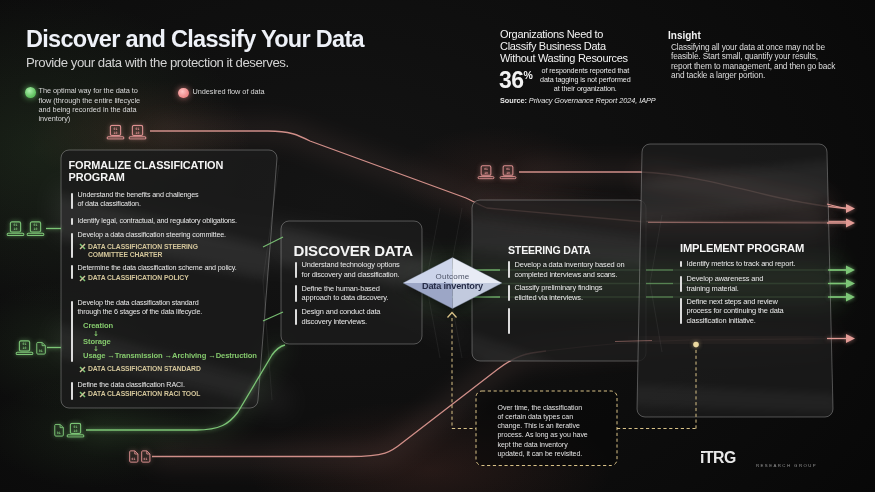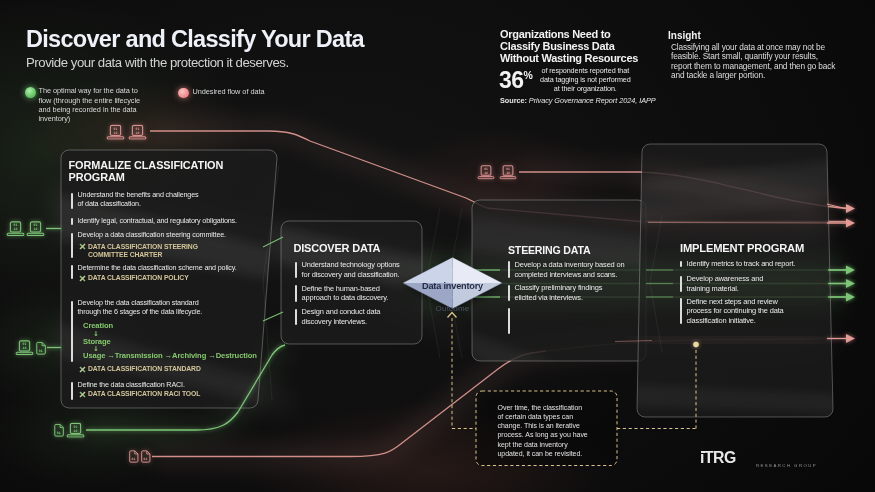--- a/index.html
+++ b/index.html
@@ -19,21 +19,21 @@
   .abs{position:absolute;}
   .pre{white-space:pre-line;}
 
   
   .main-title{font-size:23.5px;font-weight:bold;color:#eef1f8;letter-spacing:-0.7px;}
   .subtitle{font-size:13.2px;color:#d2d2d2;letter-spacing:-0.45px;}
   .legend-label{font-size:7.35px;line-height:9.3px;color:#d8d8d8;letter-spacing:-0.05px;}
   .legend-dot{width:10.5px;height:10.5px;border-radius:50%;}
 
   
-  .stat-heading{font-size:11px;line-height:11.7px;font-weight:bold;color:#f2f2f2;letter-spacing:-0.3px;}
+  .stat-heading{font-size:11px;line-height:11.7px;font-weight:normal;color:#f2f2f2;letter-spacing:-0.3px;}
   .stat-value{font-size:23px;font-weight:bold;color:#f2f2f2;letter-spacing:-0.5px;}
   .stat-unit{font-size:10.5px;font-weight:bold;color:#f2f2f2;}
   .stat-desc{font-size:7.2px;line-height:8.9px;color:#e8e8e8;letter-spacing:-0.1px;}
   .stat-source{font-size:7.3px;color:#e8e8e8;letter-spacing:-0.05px;}
   .stat-source .src-label{font-weight:bold;font-style:normal;}
   .stat-source .src-text{font-style:italic;}
   .insight-title{font-size:10px;font-weight:bold;color:#f2f2f2;}
   .insight-body{font-size:8.3px;line-height:9.35px;color:#dedede;letter-spacing:-0.15px;}
 
   
@@ -361,21 +361,21 @@
   <div class="abs p-bar" style="left:71px;top:382px;height:18px;"></div>
   <div class="abs p-item-f pre" style="left:77.5px;top:380.5px;">Define the data classification RACI.</div>
   <div class="abs tool-row" style="left:78.5px;top:389.8px;">
     <svg class="tool-icon" width="7" height="7" viewBox="0 0 7 7">
         <line x1="1" y1="1" x2="6" y2="6" stroke="#7cc576" stroke-width="1.5"></line>
         <line x1="6" y1="1" x2="1" y2="6" stroke="#d3c59a" stroke-width="1.5"></line>
       </svg>
     <div class="tool-link pre">DATA CLASSIFICATION RACI TOOL</div>
   </div>
 
-  <div class="abs panel-title" style="left:293.5px;top:242.3px;font-size:11px;letter-spacing:-0.2px;">DISCOVER DATA</div>
+  <div class="abs panel-title" style="left:293.5px;top:242.3px;font-size:15px;letter-spacing:-0.2px;">DISCOVER DATA</div>
   <div class="abs p-bar" style="left:295px;top:261.6px;height:16.5px;"></div>
   <div class="abs p-item pre" style="left:301.5px;top:260.3px;">Understand technology options
 for discovery and classification.</div>
   <div class="abs p-bar" style="left:295px;top:285.1px;height:16.5px;"></div>
   <div class="abs p-item pre" style="left:301.5px;top:283.8px;">Define the human-based
 approach to data discovery.</div>
   <div class="abs p-bar" style="left:295px;top:308.6px;height:16.5px;"></div>
   <div class="abs p-item pre" style="left:301.5px;top:307.3px;">Design and conduct data
 discovery interviews.</div>
 
@@ -392,21 +392,21 @@
   <div class="abs p-bar" style="left:680px;top:260.7px;height:6px;"></div>
   <div class="abs p-item pre" style="left:686.5px;top:259px;">Identify metrics to track and report.</div>
   <div class="abs p-bar" style="left:680px;top:275.5px;height:16.5px;"></div>
   <div class="abs p-item pre" style="left:686.5px;top:274.2px;">Develop awareness and
 training material.</div>
   <div class="abs p-bar" style="left:680px;top:298.1px;height:26px;"></div>
   <div class="abs p-item pre" style="left:686.5px;top:296.8px;">Define next steps and review
 process for continuing the data
 classification initiative.</div>
 
-  <div class="abs outcome-label" style="left:402px;top:272.3px;width:101px;margin-top:32px;">Outcome</div>
+  <div class="abs outcome-label" style="left:402px;top:272.3px;width:101px;">Outcome</div>
   <div class="abs outcome-value" style="left:402px;top:281.4px;width:101px;">Data inventory</div>
 
   <div class="abs note-text pre" style="left:497.5px;top:402.5px;">Over time, the classification
 of certain data types can
 change. This is an iterative
 process. As long as you have
 kept the data inventory
 updated, it can be revisited.</div>
 
   <div class="abs" style="left:700px;top:448.5px;">

